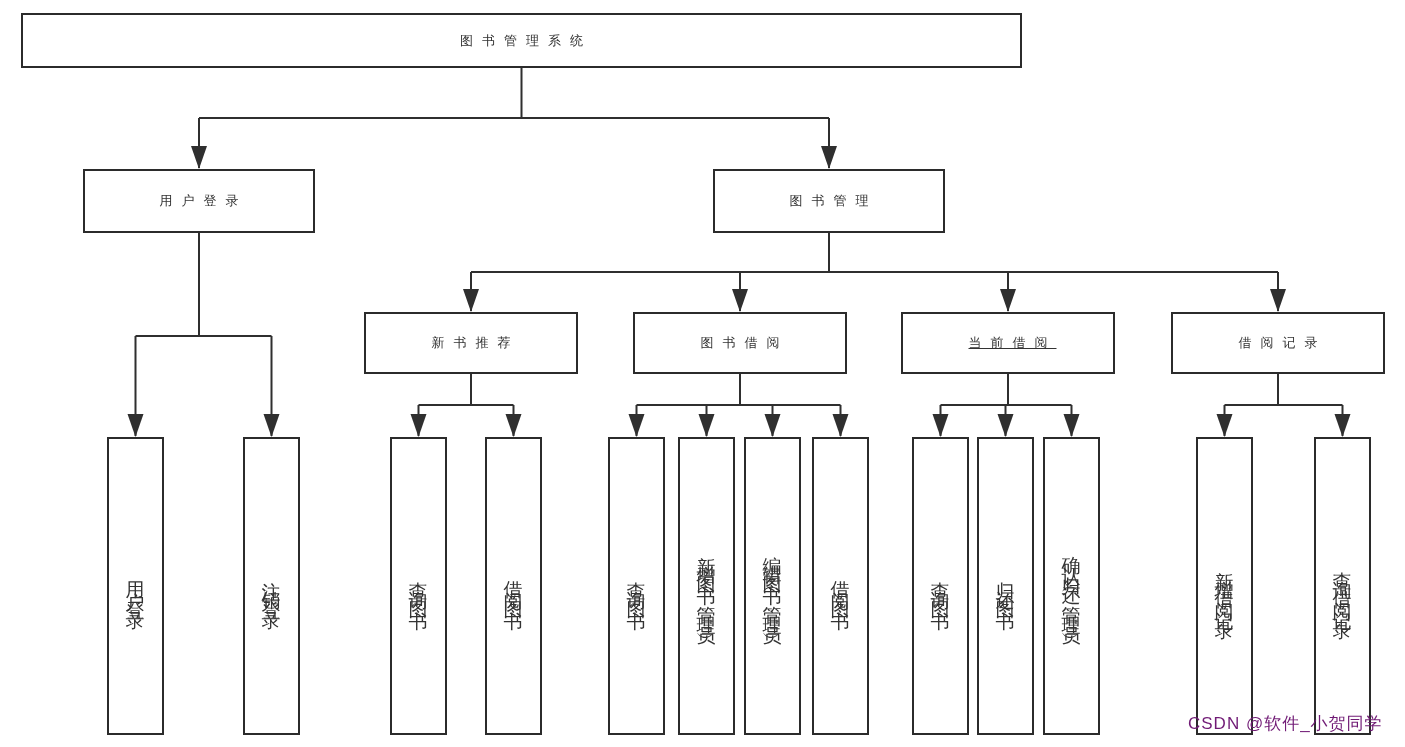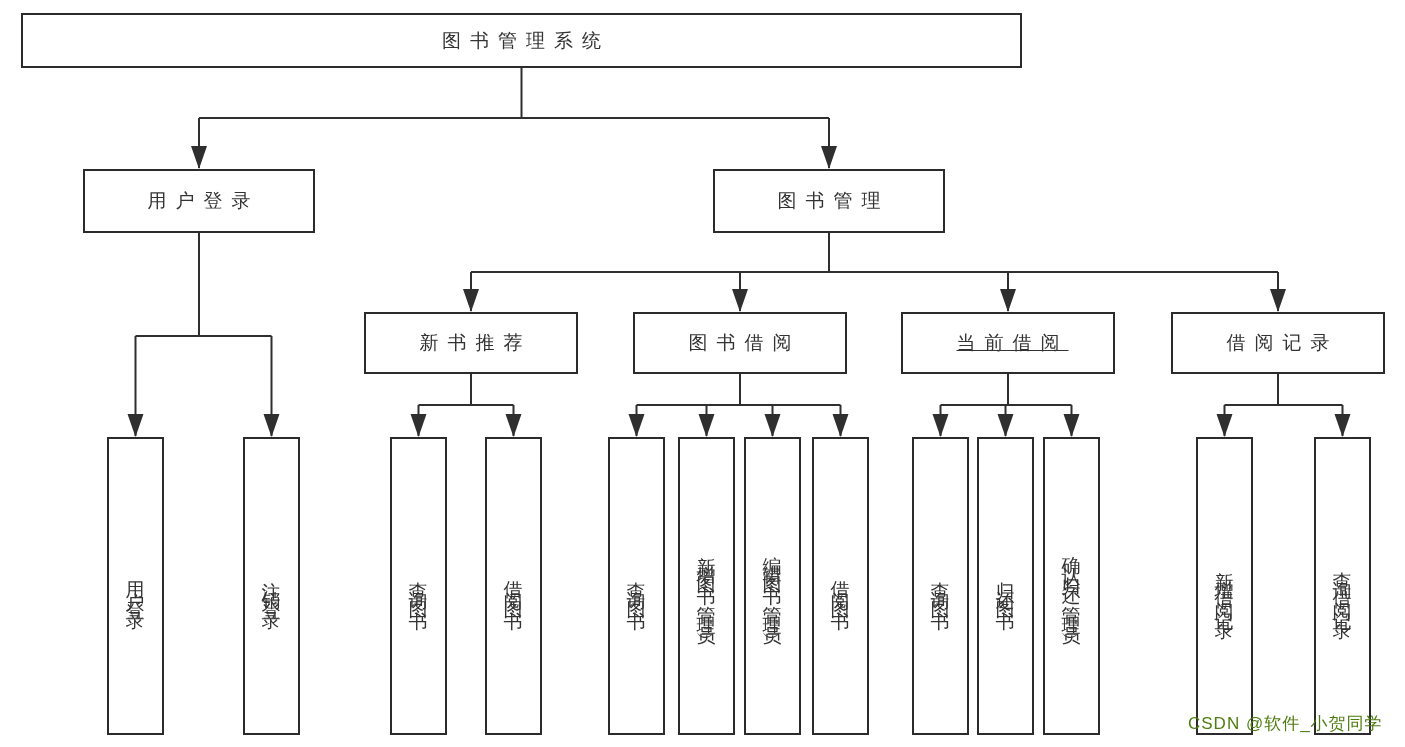--- a/index.html
+++ b/index.html
@@ -23,38 +23,38 @@
     border: 2px solid #2b2b2b;
     background: #ffffff;
     color: #333333;
     display: flex;
     align-items: center;
     justify-content: center;
     text-align: center;
     z-index: 2;
   }
   .h-node {
-    font-size: 19px;
+    font-size: 13px;
     letter-spacing: 9px;
     text-indent: 9px;
     white-space: nowrap;
   }
   .v-node {
     writing-mode: vertical-rl;
     text-orientation: mixed;
     font-size: 19px;
     letter-spacing: 10px;
     line-height: 1;
   }
   .watermark {
     position: absolute;
     left: 1188px;
     top: 712px;
     font-size: 17px;
-    color: #4d7c0f;
+    color: #701a75;
     letter-spacing: 1px;
     white-space: nowrap;
     z-index: 3;
   }
 </style>
 </head>
 <body>
 
 <div id="stage">
 

